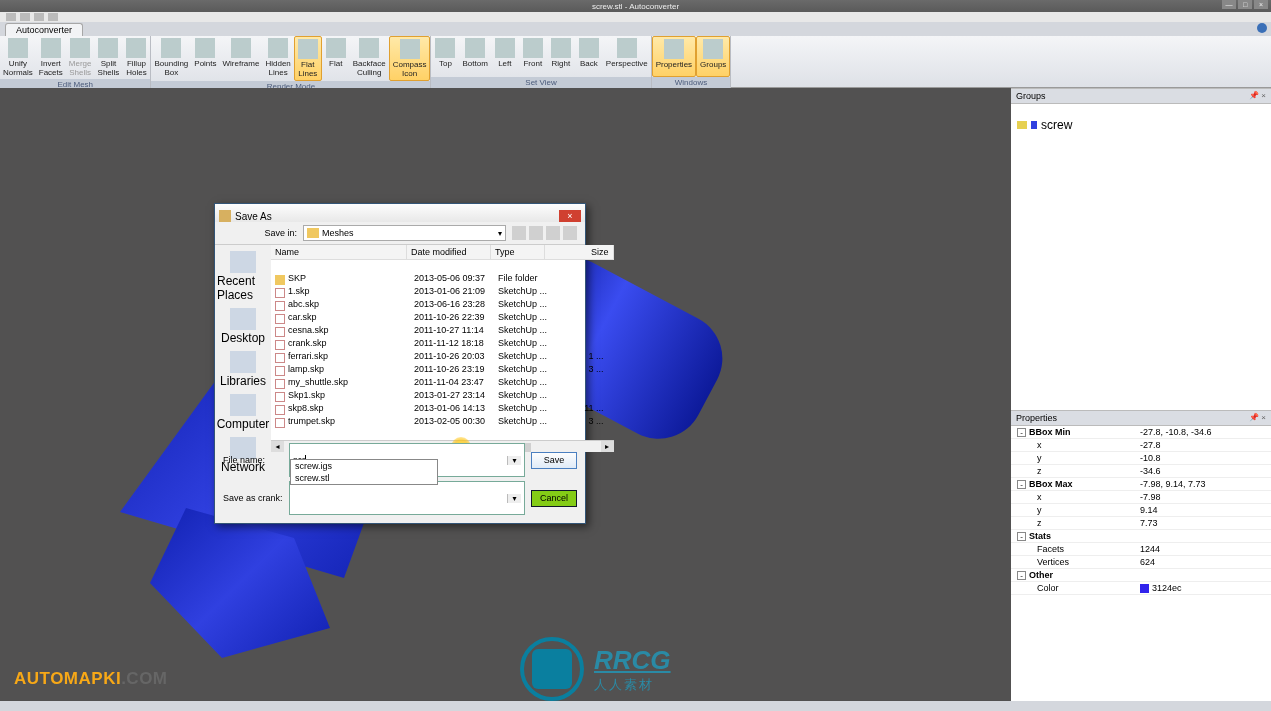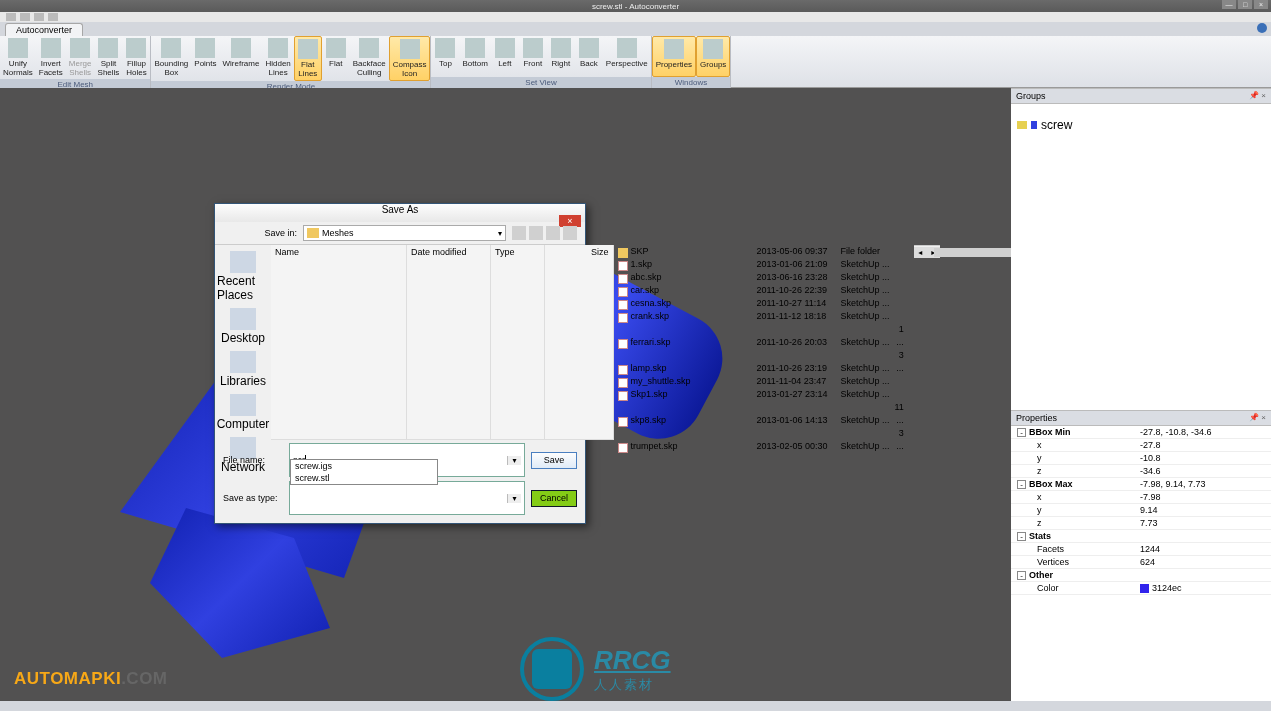--- a/index.html
+++ b/index.html
@@ -62,37 +62,37 @@
 .props-body { flex: 1; background: #fff; font-size: 9px; overflow: auto; }
 .prow { display: flex; border-bottom: 1px solid #eee; }
 .pkey { width: 125px; padding: 1px 6px; display: flex; align-items: center; gap: 3px; }
 .pkey.sub { padding-left: 26px; }
 .pval { flex: 1; padding: 1px 4px; }
 .ebox { width: 9px; height: 9px; border: 1px solid #888; text-align: center; line-height: 7px; font-size: 8px; background: #fff; }
 .cswatch { width: 9px; height: 9px; background: #3124ec; display: inline-block; margin-right: 3px; vertical-align: middle; }
 
 
 .dialog { position: absolute; left: 214px; top: 115px; width: 372px; background: #f0f0f0; border: 1px solid #357; box-shadow: 3px 3px 8px rgba(0,0,0,.5); }
-.dlg-title { height: 18px; background: linear-gradient(#fdfdfd,#e8e8e8); display: flex; align-items: center; padding: 0 4px; font-size: 10px; flex-direction: column; }
+.dlg-title { height: 18px; background: linear-gradient(#fdfdfd,#e8e8e8); display: flex; align-items: flex-end; padding: 0 4px; font-size: 10px; }
 .dlg-title .dicon { width: 12px; height: 12px; background: #d7b060; margin-right: 4px; }
 .dlg-close { margin-left: auto; width: 22px; height: 12px; background: #d04030; color: #fff; text-align: center; font-size: 9px; line-height: 12px; }
 .dlg-toolbar { height: 22px; display: flex; align-items: center; padding: 0 8px; gap: 6px; font-size: 9px; }
 .dlg-toolbar .lbl { width: 74px; text-align: right; }
 .savein { flex: 1; display: flex; align-items: center; background: #fff; border: 1px solid #aaa; height: 16px; padding: 0 3px; gap: 3px; }
 .folder-icon { width: 12px; height: 10px; background: #f0c860; }
 .dd-arrow { margin-left: auto; font-size: 8px; }
 .tb-icons { display: flex; gap: 3px; }
 .tb-ic { width: 14px; height: 14px; background: #d0d0d0; }
 
 .dlg-body { display: flex; height: 196px; background: #fff; border-top: 1px solid #ccc; }
 .places { width: 56px; background: #f0f0f0; display: flex; flex-direction: column; align-items: center; padding-top: 4px; gap: 2px; border-right: none; }
 .place { display: flex; flex-direction: column; align-items: center; font-size: 12px; gap: 1px; cursor: pointer; padding: 2px; }
 .place-ic { width: 26px; height: 22px; background: #cdd7e4; }
 
-.flist { flex: 1; display: flex; flex-direction: row; font-size: 9px; }
+.flist { flex: 1; display: flex; flex-direction: column; font-size: 9px; gap: 12px; }
 .fheaders { display: flex; background: #f4f4f4; border-bottom: 1px solid #ddd; }
 .fh { padding: 2px 4px; border-right: 1px solid #ddd; }
 .fh.name { width: 136px; }
 .fh.date { width: 84px; }
 .fh.type { width: 54px; }
 .fh.size { flex: 1; margin-left: 42px; }
 .frow { display: flex; padding: 0 4px; line-height: 13px; align-items: flex-end; }
 .fic { width: 10px; height: 10px; background: #f0c860; margin-right: 3px; }
 .fic.file { background: #fff; border: 1px solid #c88; }
 .fname { width: 126px; }
@@ -425,21 +425,21 @@
               <span style="border-left:1px solid #000;height:10px"></span>
             <span class="dd">▾</span>
             <div class="ac-list" id="aclist">
                 <div class="ac-item">screw.igs</div>
                 <div class="ac-item">screw.stl</div>
               </div>
           </div>
           <button class="dlg-btn primary">Save</button>
         </div>
         <div class="frow2">
-          <span class="lbl">Save as type:</span>
+          <span class="lbl">Save as crank:</span>
           <div class="combo">
             <span class="dd">▾</span>
           </div>
           <button class="dlg-btn">Cancel</button>
         </div>
       </div>
     </div>
   </div>
 
   <div class="rpanels">

